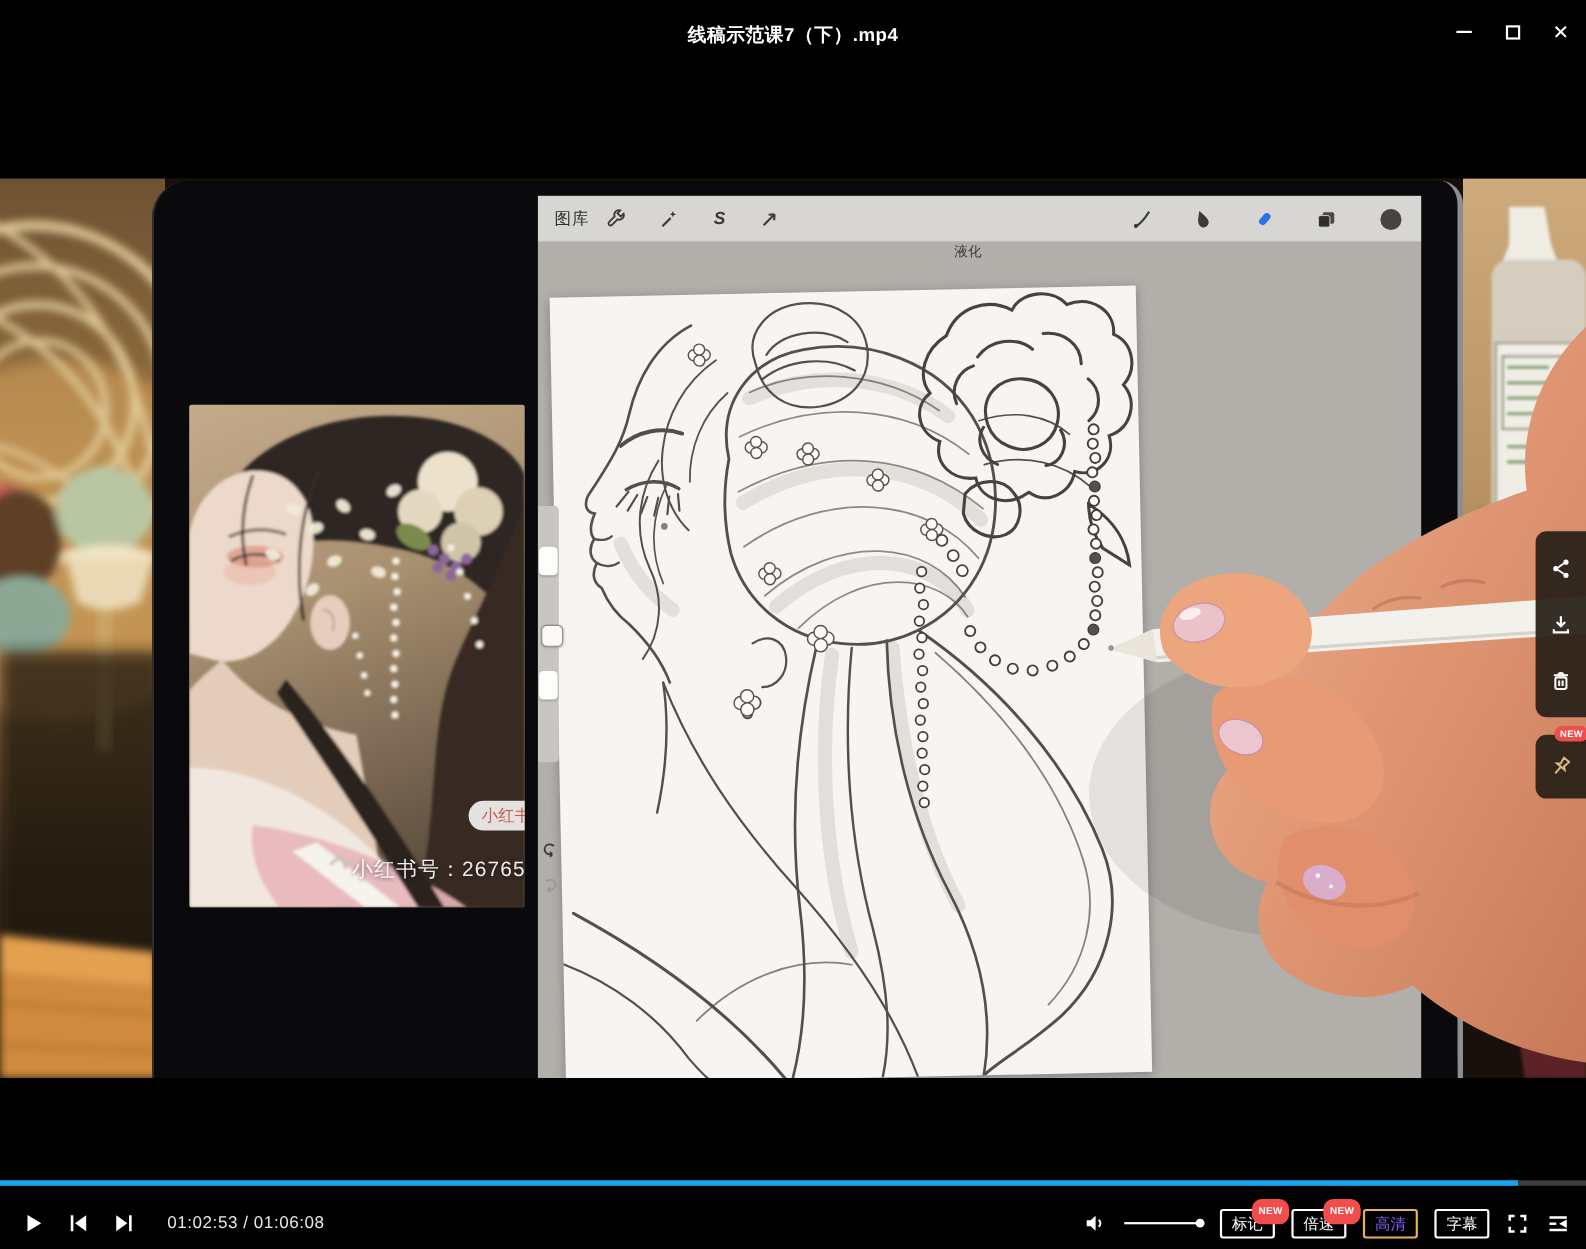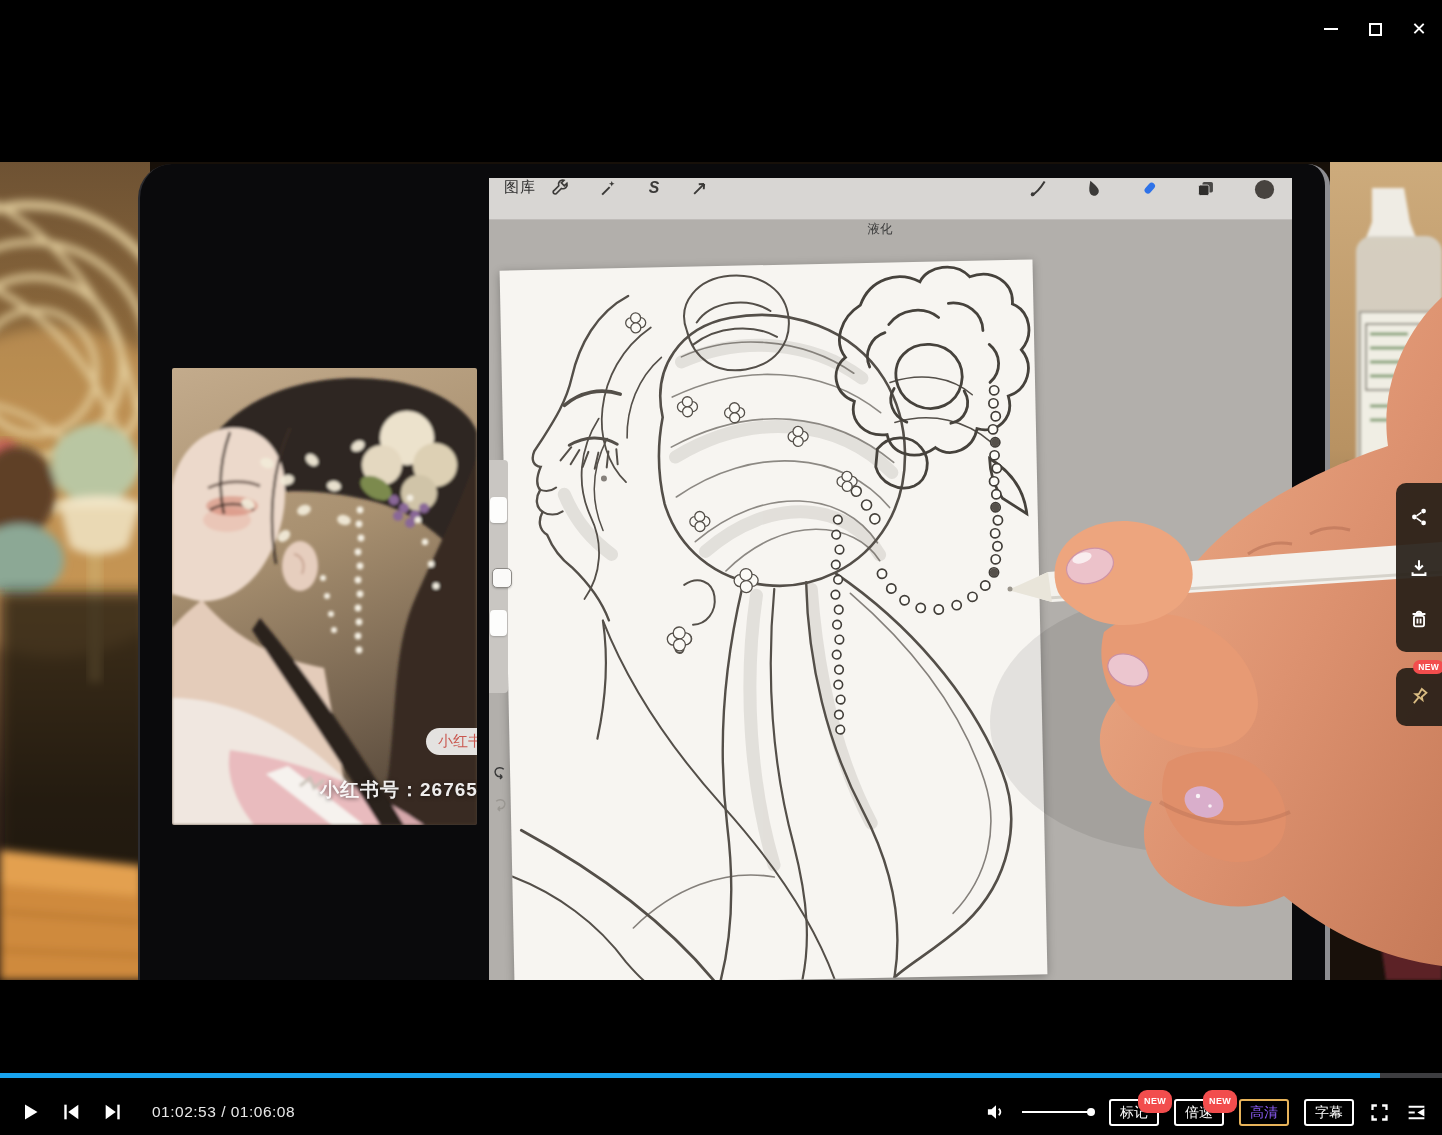--- a/index.html
+++ b/index.html
@@ -20,29 +20,29 @@
   .bg-left{position:absolute;left:0;top:0;width:150px;height:818px;}
   .bg-right{position:absolute;left:1330px;top:0;width:112px;height:818px;}
 
   
   .ipad{position:absolute;left:138px;top:2px;width:1192px;height:816px;background:#0a0a0c;
         border-radius:34px 22px 0 0;border-right:5px solid #8e8e92;border-left:2px solid #2c2c30;z-index:2;}
 
   
   .ref-photo{position:absolute;left:32px;top:204px;width:305px;height:457px;overflow:hidden;border-radius:2px;
              background:linear-gradient(160deg,#c3ab8c 0%,#a89070 38%,#75634f 72%,#4a3d31 100%);}
-  .watermark{position:absolute;left:148px;bottom:22px;color:rgba(255,255,255,.92);font-size:19px;font-weight:bold;
+  .watermark{position:absolute;left:148px;bottom:22px;color:rgba(255,255,255,.92);font-size:19px;font-weight:normal;
              letter-spacing:1px;white-space:nowrap;text-shadow:0 1px 4px rgba(0,0,0,.55);}
   .photo-badge{position:absolute;right:-18px;top:360px;background:rgba(252,252,250,.88);color:#c9574f;font-size:15px;
                font-weight:normal;padding:4px 12px;border-radius:16px;white-space:nowrap;}
 
   
   .procreate{position:absolute;left:349px;top:14px;width:803px;height:802px;background:#b2afab;overflow:hidden;}
   .pc-toolbar{position:absolute;left:0;top:0;width:803px;height:42px;background:#d8d6d3;border-bottom:1px solid #bfbcb9;}
-  .pc-tool{position:absolute;top:0;height:42px;display:flex;justify-content:center;cursor:pointer;}
+  .pc-tool{position:absolute;top:0;height:42px;display:flex;align-items:center;justify-content:center;cursor:pointer;}
   .gallery-label{font-size:15px;color:#2f2f2f;font-weight:500;letter-spacing:1px;}
   .pc-status{position:absolute;left:351px;top:43px;width:80px;text-align:center;font-size:12.5px;color:#3c3c3c;}
   .paper{position:absolute;left:18px;top:87px;width:533px;height:715px;background:#f7f5f1;
          transform:rotate(-1.2deg);box-shadow:0 2px 10px rgba(0,0,0,.28);}
   .pc-sidebar{position:absolute;left:0;top:282px;width:19px;height:233px;background:#c9c6c2;border-radius:0 4px 4px 0;}
   .sb-handle{position:absolute;left:1px;width:17px;height:26px;background:#fdfdfc;border-radius:4px;box-shadow:0 1px 2px rgba(0,0,0,.2);}
   .sb-square{position:absolute;left:3px;top:390px;width:20px;height:20px;background:#fbfaf9;border-radius:5px;
              border:1.5px solid #8d8a86;box-shadow:0 1px 2px rgba(0,0,0,.2);}
   .pc-undo{position:absolute;left:2px;top:586px;width:22px;height:22px;color:#3a3a3a;font-size:17px;}
   .pc-redo{position:absolute;left:2px;top:618px;width:22px;height:22px;color:#999691;font-size:17px;}
@@ -75,20 +75,21 @@
   .pill-btn.gold{color:#8b5cf6;border-color:#e7b35a;}
   .btn-new{position:absolute;top:-11px;right:-15px;background:#f24d4d;color:#fff;font-size:9px;font-weight:bold;
            padding:2px 6px;border-radius:9px;letter-spacing:.3px;}
 </style>
 </head>
 <body>
 
 <div class="stage">
 
   <div class="titlebar">
+    <div class="title">线稿示范课7（下）.mp4</div>
     <div class="win-controls">
       <div class="win-btn">
           <span class="glyph-min"></span>
         </div>
       <div class="win-btn">
           <span class="glyph-max"></span>
         </div>
       <div class="win-btn">
           <span class="glyph-close">✕</span>
         </div>

